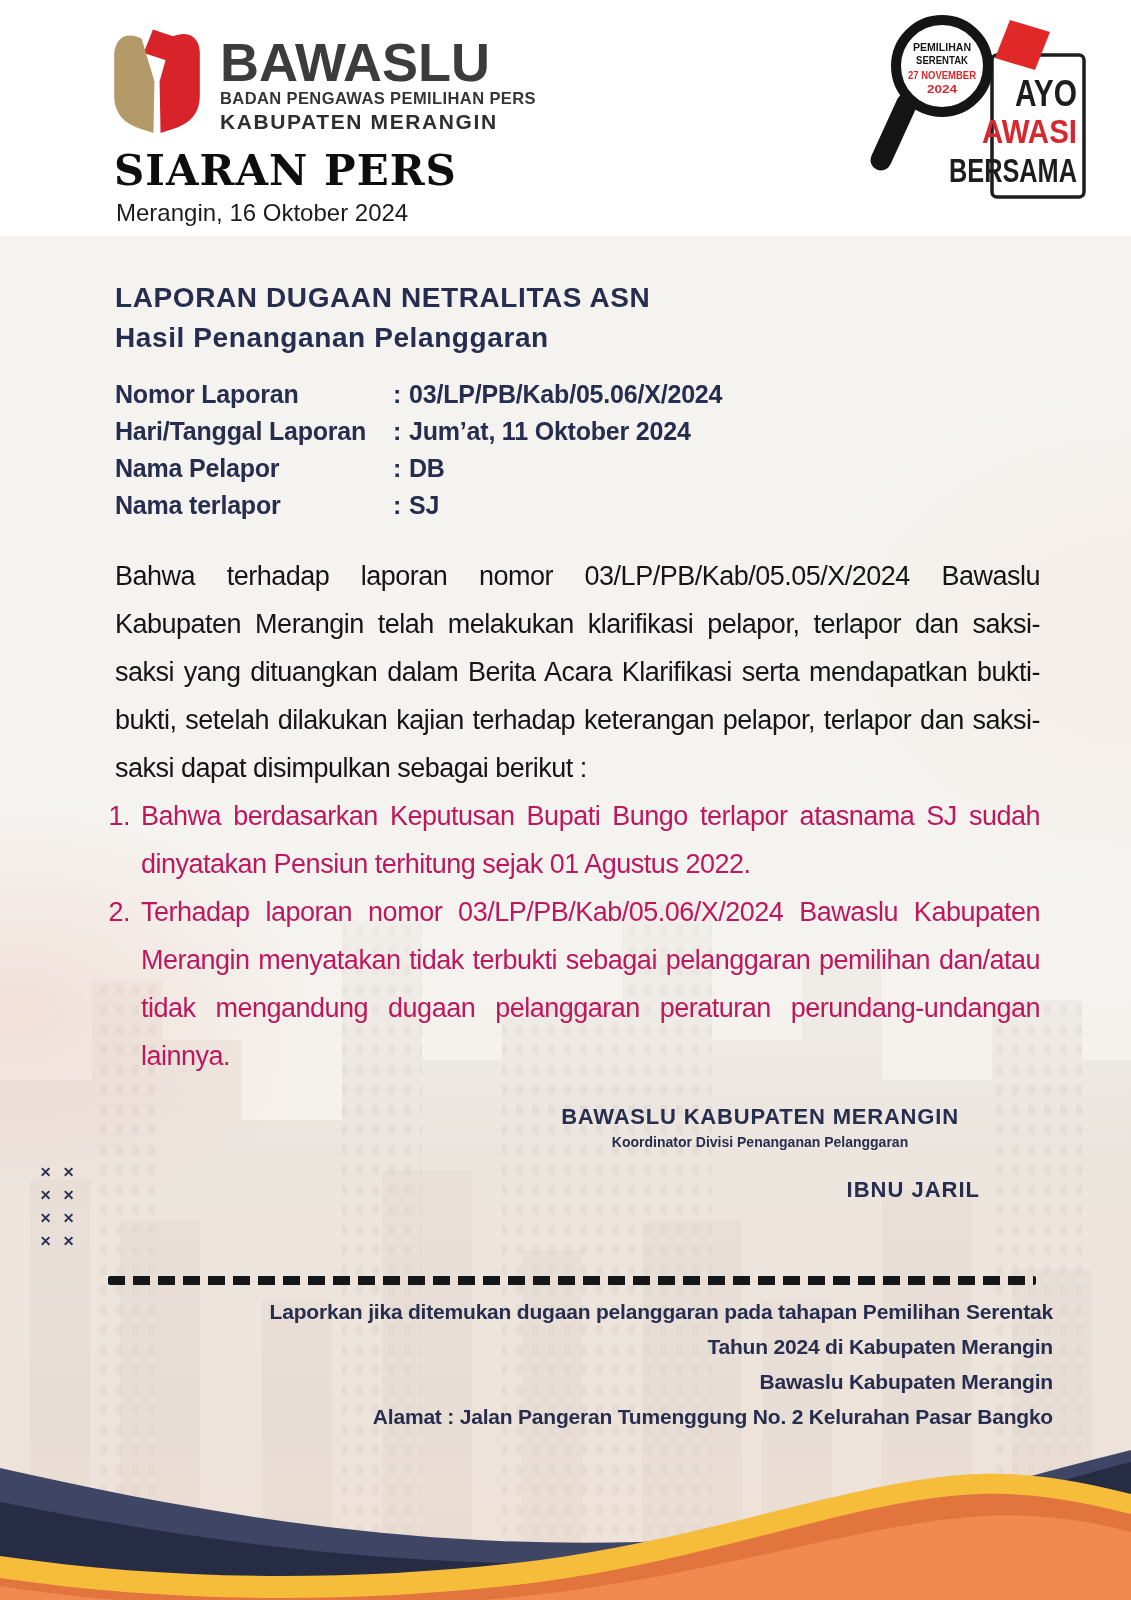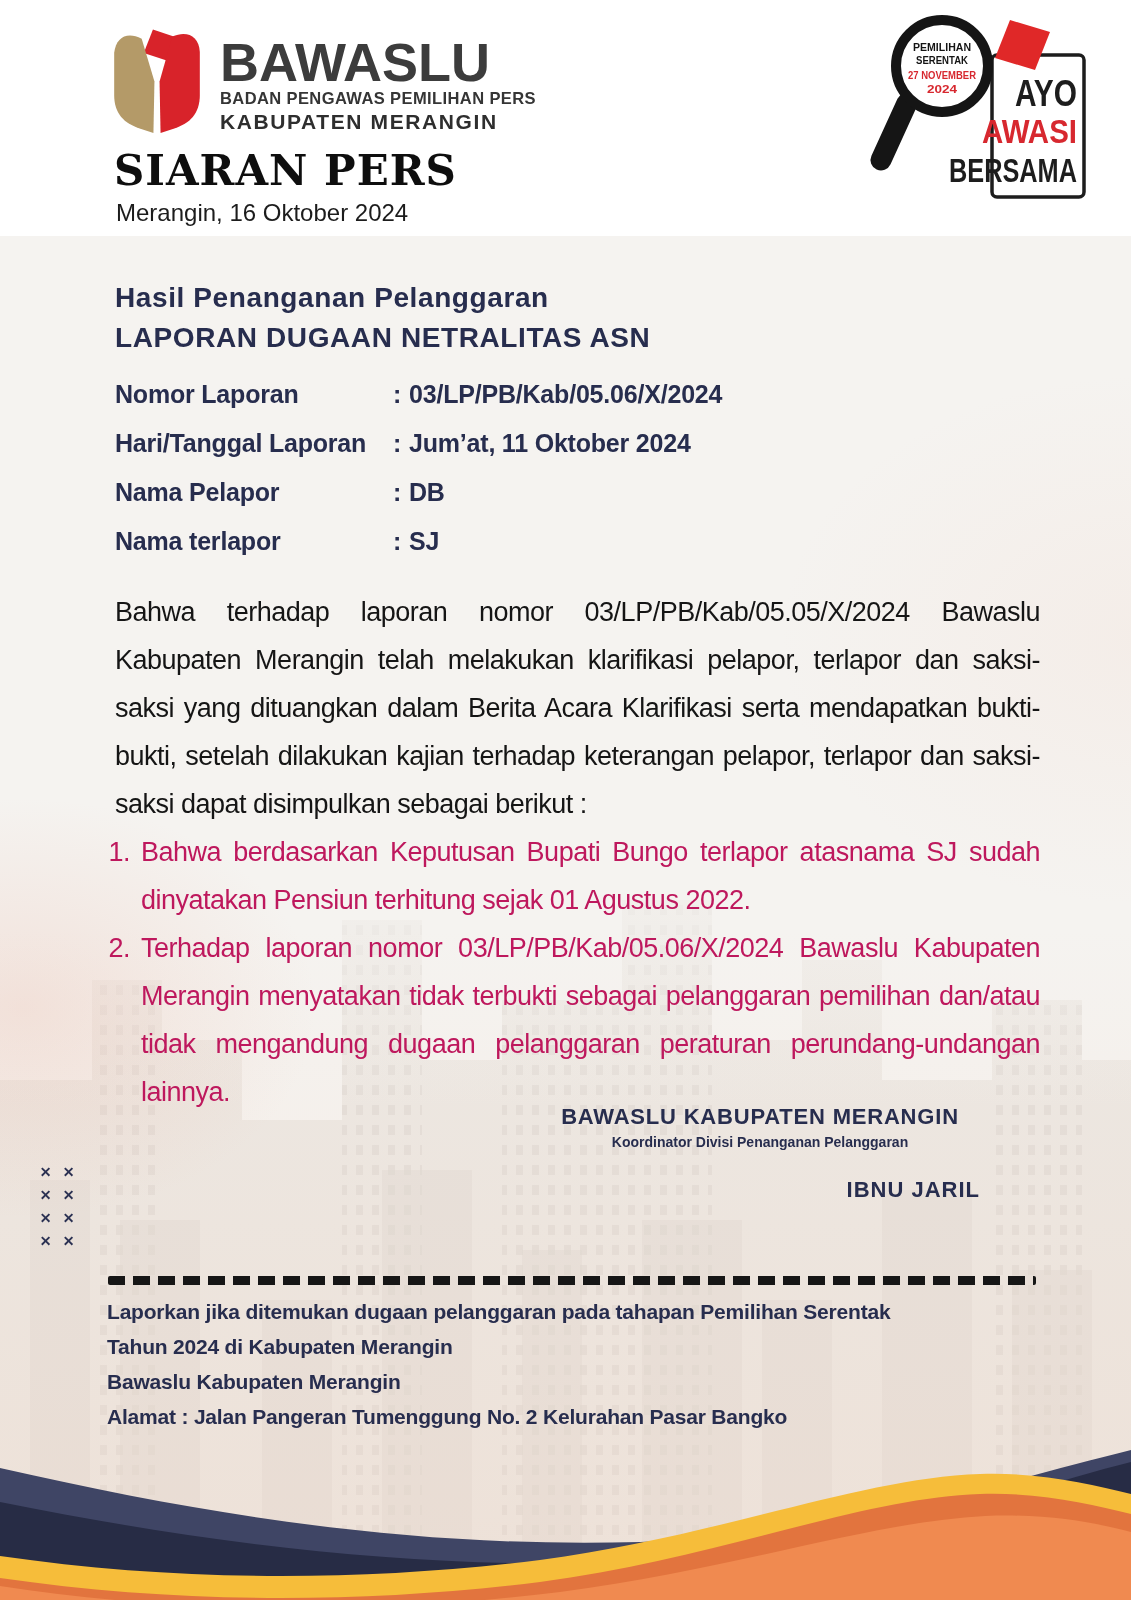--- a/index.html
+++ b/index.html
@@ -30,21 +30,21 @@
   .doc-title{
     position:absolute;top:146px;left:114px;margin:0;
     font-family:"DejaVu Serif",serif;font-weight:bold;font-size:42px;
     color:#0e0e0e;letter-spacing:1px;
   }
   .dateline{position:absolute;top:199px;left:116px;font-size:24px;color:#1c1c1c;}
 
   
   .report{position:absolute;top:278px;left:115px;width:925px;color:#17171c;}
   .rep-heading{font-size:28px;font-weight:bold;color:#272d4e;line-height:40px;letter-spacing:.6px;}
-  .meta{margin-top:18px;display:grid;grid-template-columns:278px 16px auto;row-gap:12px;}
+  .meta{margin-top:18px;display:grid;grid-template-columns:278px 16px auto;row-gap:0;}
   .meta > div{font-size:25px;font-weight:bold;color:#272d4e;line-height:37px;letter-spacing:-.2px;}
   .body-par{
     margin:28px 0 0 0;font-size:27px;color:#151515;line-height:48px;
     text-align:justify;letter-spacing:-.5px;
   }
   .findings{margin:0;padding-left:22px;font-size:27px;color:#be185d;line-height:48px;letter-spacing:-.5px;}
   .findings li{text-align:justify;padding-left:4px;}
 
   
   .signature{position:absolute;top:1104px;left:540px;width:440px;text-align:center;color:#272d4e;}
@@ -57,21 +57,21 @@
     position:absolute;top:1160px;left:34px;display:grid;
     grid-template-columns:23px 23px;grid-auto-rows:23px;
     color:#2b3152;font-size:14px;font-weight:bold;
   }
   .x-marks span{display:flex;align-items:center;justify-content:center;}
   .dashed-line{
     position:absolute;top:1276px;left:108px;width:928px;height:9px;
     background:repeating-linear-gradient(90deg,#161616 0 17px,transparent 17px 25px);
     border-radius:2px;
   }
-  .footer{position:absolute;top:1294px;left:107px;width:930px;}
+  .footer{position:absolute;top:1294px;left:123px;width:930px;text-align:right;}
   .footer div{font-size:21px;font-weight:bold;color:#272d4e;line-height:35px;letter-spacing:-.2px;}
 
   .wave{position:absolute;left:0;bottom:0;width:1131px;height:170px;z-index:3;}
 </style>
 </head>
 <body>
 
 <div class="page">
 
   <div class="top-band"></div>
@@ -152,22 +152,22 @@
       <text x="84" y="43" text-anchor="middle" font-family="Liberation Sans,sans-serif" font-weight="bold" font-size="10" fill="#141414" textLength="58" lengthAdjust="spacingAndGlyphs">PEMILIHAN</text>
       <text x="84" y="56" text-anchor="middle" font-family="Liberation Sans,sans-serif" font-weight="bold" font-size="10" fill="#141414" textLength="52" lengthAdjust="spacingAndGlyphs">SERENTAK</text>
       <text x="84" y="71" text-anchor="middle" font-family="Liberation Sans,sans-serif" font-weight="bold" font-size="10" fill="#d7282f" textLength="68" lengthAdjust="spacingAndGlyphs">27 NOVEMBER</text>
       <text x="84" y="85" text-anchor="middle" font-family="Liberation Sans,sans-serif" font-weight="bold" font-size="11" fill="#d7282f" textLength="30" lengthAdjust="spacingAndGlyphs">2024</text>
     </svg>
 
     <h1 class="doc-title">SIARAN PERS</h1>
     <div class="dateline">Merangin, 16 Oktober 2024</div>
 
     <div class="report">
+      <div class="rep-heading">LAPORAN DUGAAN NETRALITAS ASN</div>
       <div class="rep-heading">Hasil Penanganan Pelanggaran</div>
-      <div class="rep-heading">LAPORAN DUGAAN NETRALITAS ASN</div>
 
       <div class="meta">
         <div>Nomor Laporan</div>
         <div>:</div>
         <div>03/LP/PB/Kab/05.06/X/2024</div>
 
         <div>Hari/Tanggal Laporan</div>
         <div>:</div>
         <div>Jum’at, 11 Oktober 2024</div>
 

